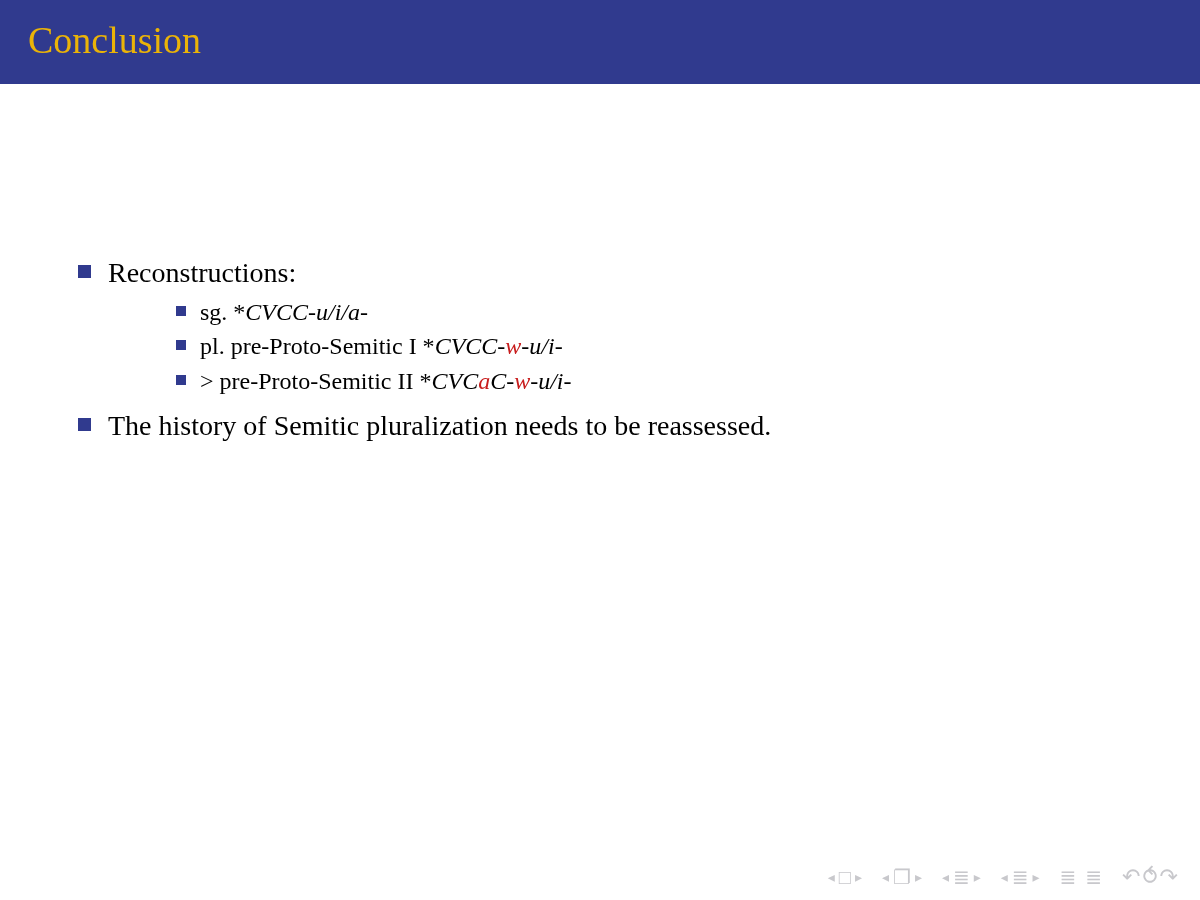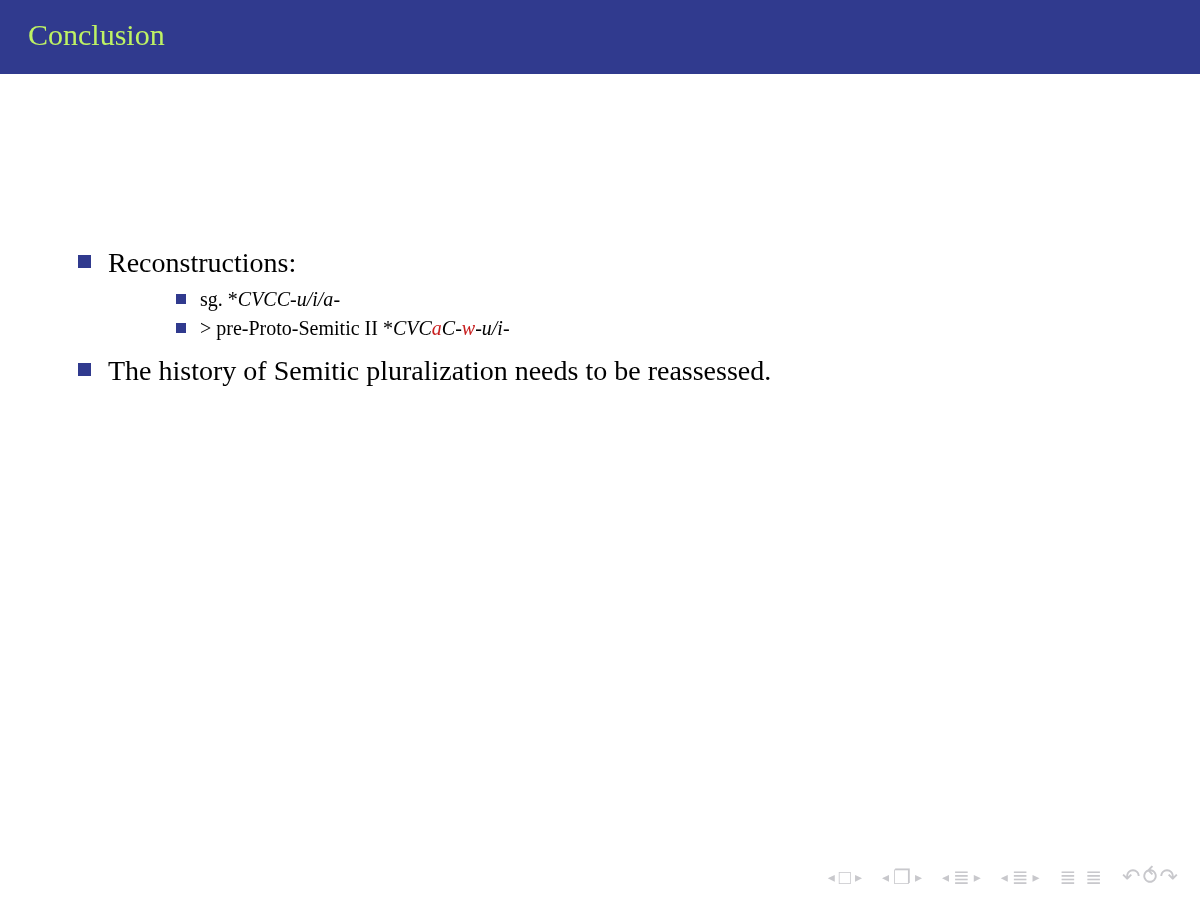--- a/index.html
+++ b/index.html
@@ -7,23 +7,23 @@
     padding: 0;
     width: 1200px;
     height: 900px;
     background: #ffffff;
     font-family: Georgia, "Times New Roman", serif;
     color: #000000;
     overflow: hidden;
   }
   .header {
     background: #303a8e;
-    color: #bef264;
+    color: #eab308;
     padding: 18px 28px 22px 28px;
-    font-size: 30px;
+    font-size: 38px;
     font-weight: 400;
   }
   .content {
     padding: 170px 36px 0 70px;
     font-size: 28px;
     line-height: 1.35;
   }
   ul.outer {
     list-style: none;
     padding: 0;
@@ -40,21 +40,21 @@
     left: 8px;
     top: 0.40em;
     width: 13px;
     height: 13px;
     background: #303a8e;
   }
   ul.inner {
     list-style: none;
     padding: 0;
     margin: 4px 0 4px 62px;
-    font-size: 20px;
+    font-size: 24px;
   }
   ul.inner > li {
     position: relative;
     padding-left: 30px;
     margin-bottom: 2px;
   }
   ul.inner > li::before {
     content: "";
     position: absolute;
     left: 6px;
@@ -90,20 +90,23 @@
 
 <div class="content">
   <ul class="outer">
     <li>
       <span>Reconstructions:</span>
       <ul class="inner">
         <li>
           <span>sg. *</span><span class="it">CVCC-u/i/a</span><span>-</span>
         </li>
         <li>
+          <span>pl. pre-Proto-Semitic I *</span><span class="it">CVCC-</span><span class="it red">w</span><span class="it">-u/i</span><span>-</span>
+        </li>
+        <li>
           <span>&gt; pre-Proto-Semitic II *</span><span class="it">CVC</span><span class="it red">a</span><span class="it">C-</span><span class="it red">w</span><span class="it">-u/i</span><span>-</span>
         </li>
       </ul>
     </li>
     <li>The history of Semitic pluralization needs to be reassessed.</li>
   </ul>
 </div>
 
 <div class="navbar">
   <span class="nav-group">

